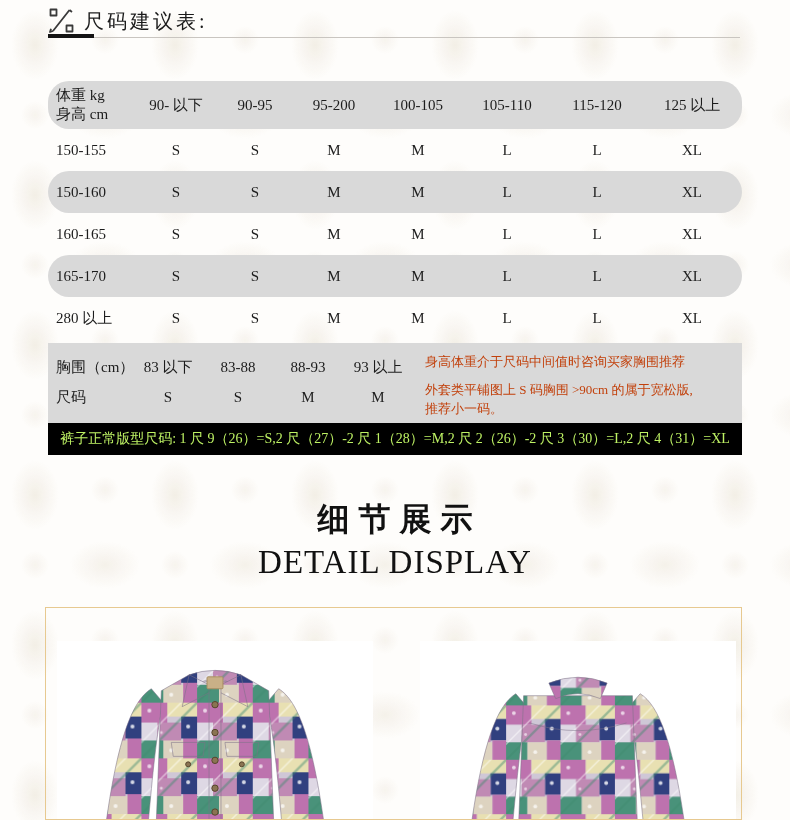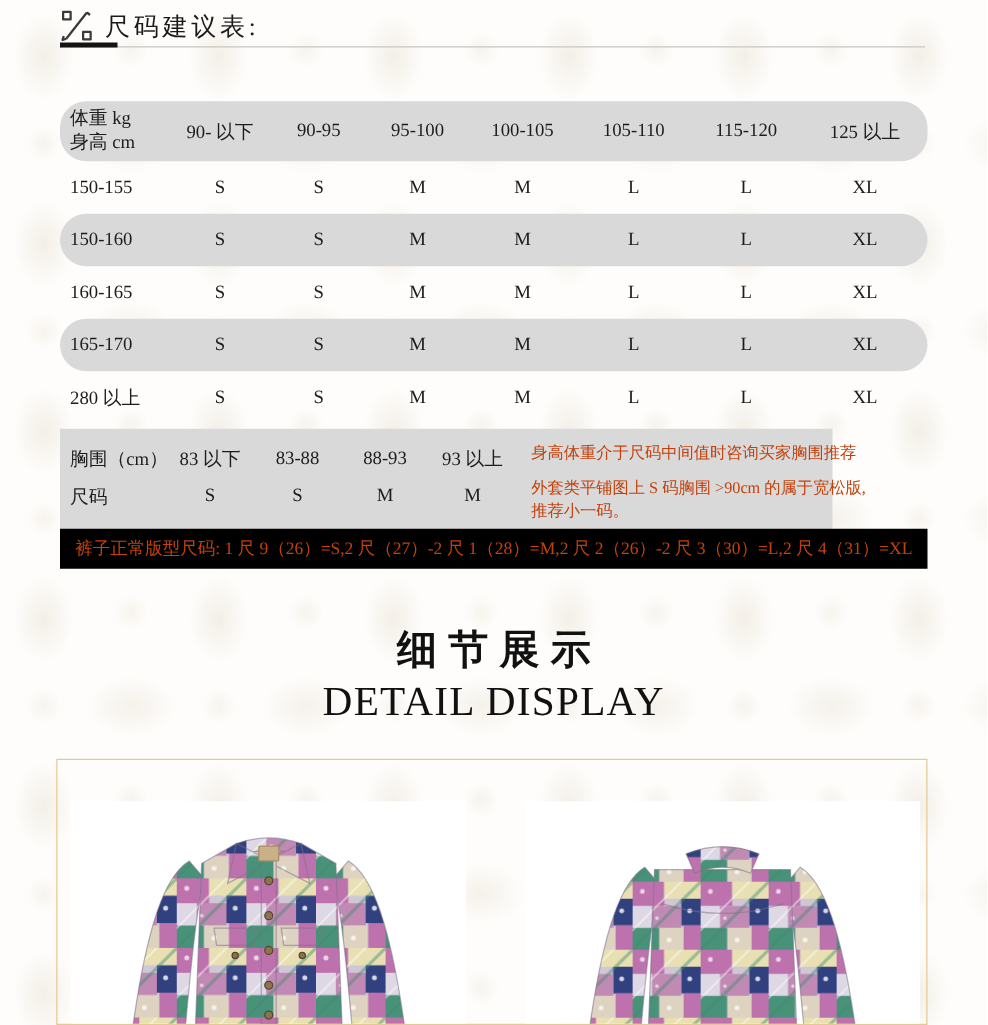--- a/index.html
+++ b/index.html
@@ -23,29 +23,29 @@
   .title-rule-dark { position:absolute; left:48px; top:34px; width:46px; height:4px; background:#141414; }
   
   .size-table { position:absolute; left:48px; top:81px; width:694px; font-size:15px; }
   .st-row { display:grid; grid-template-columns:88px 80px 78px 80px 88px 90px 90px 100px; height:42px; align-items:center; text-align:center; white-space:nowrap;border-radius:21px; }
   .st-row.head { height:48px; background:#d9d9d9; }
   .st-row.alt { background:#d9d9d9; }
   .st-cell.label { text-align:left; padding-left:8px; }
   .corner { line-height:1.3; font-size:15px; }
   .corner span { display:block; }
   
-  .chest { position:absolute; left:48px; top:343px; width:618px; height:82px; background:#d9d9d9; font-size:15px; }
+  .chest { position:absolute; left:48px; top:343px; width:694px; height:82px; background:#d9d9d9; font-size:15px; }
   .ch-row { display:grid; grid-template-columns:85px 70px 70px 70px 70px; height:30px; align-items:center; text-align:center; white-space:nowrap; }
   .ch-row .label { text-align:left; padding-left:8px; }
   .ch-table { position:absolute; left:0; top:9px; width:420px; }
   .ch-notes { position:absolute; left:377px; top:10px; width:310px; font-size:13px; line-height:1.45; color:#c2410c; }
   .ch-notes .n1 { margin-bottom:9px; }
   
   .pants-bar { position:absolute; left:48px; top:423px; width:694px; height:32px; background:#000;
-    color:#c2410c; font-size:14px; display:flex; align-items:center; justify-content:center; white-space:nowrap; overflow:hidden; }
+    color:#bef264; font-size:14px; display:flex; align-items:center; justify-content:center; white-space:nowrap; overflow:hidden; }
   
   .detail-head { position:absolute; left:0; top:498px; width:100%; text-align:center; }
   .detail-cn { font-size:32px; font-weight:700; letter-spacing:9px; text-indent:9px; color:#111; }
   .detail-en { font-size:33px; letter-spacing:1px; margin-top:2px; color:#111; }
   
   .photo-box { position:absolute; left:45px; top:607px; width:697px; height:213px; border:1px solid #e7c990; overflow:hidden; }
   .photo { position:absolute; top:33px; width:316px; height:180px; background:#fff; }
   .photo.left { left:11px; }
   .photo.right { left:374px; }
   .photo svg { position:absolute; left:28px; }
@@ -68,21 +68,21 @@
   <div class="title-rule-dark"></div>
 
   <div class="size-table">
     <div class="st-row head">
       <div class="st-cell label corner">
         <span>体重 kg</span>
         <span>身高 cm</span>
       </div>
       <div class="st-cell">90- 以下</div>
       <div class="st-cell">90-95</div>
-      <div class="st-cell">95-100</div>
+      <div class="st-cell">95-200</div>
       <div class="st-cell">100-105</div>
       <div class="st-cell">105-110</div>
       <div class="st-cell">115-120</div>
       <div class="st-cell">125 以上</div>
     </div>
 
     <div class="st-row">
       <div class="st-cell label">150-155</div>
       <div class="st-cell">S</div>
       <div class="st-cell">S</div>

